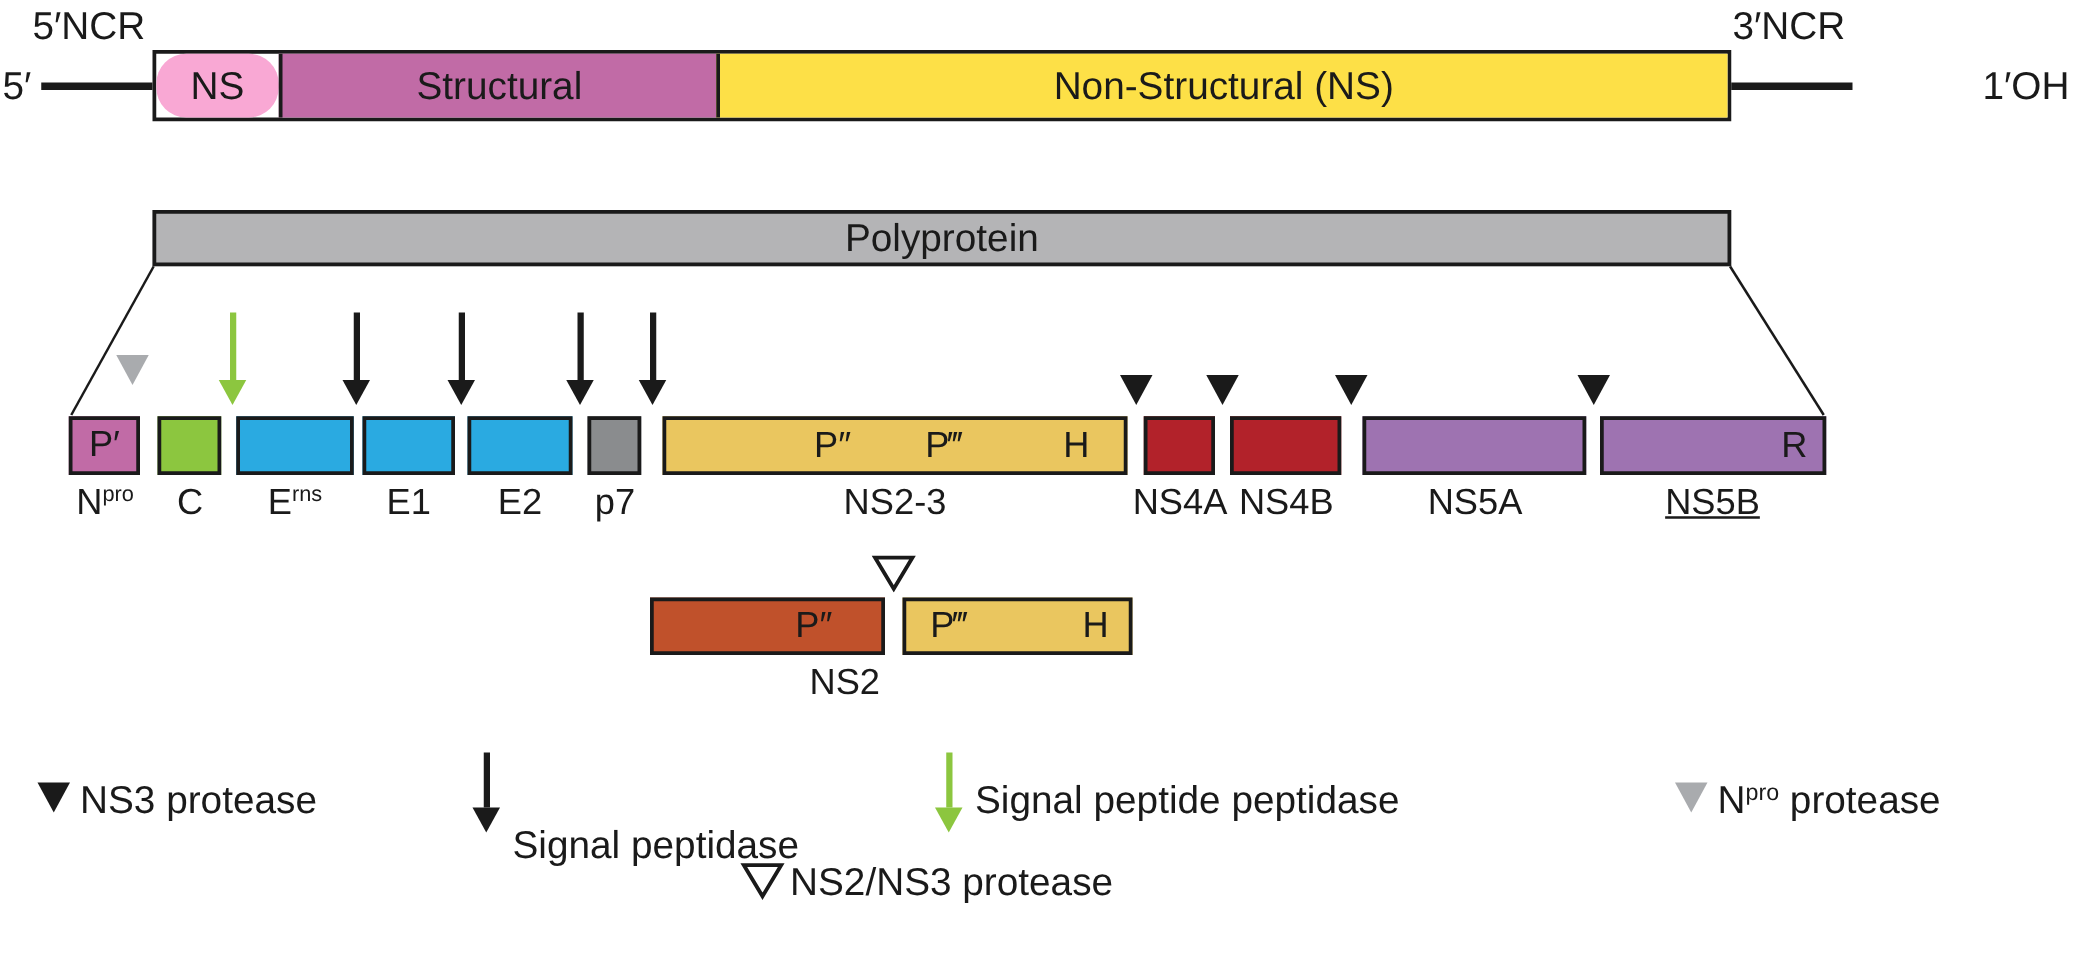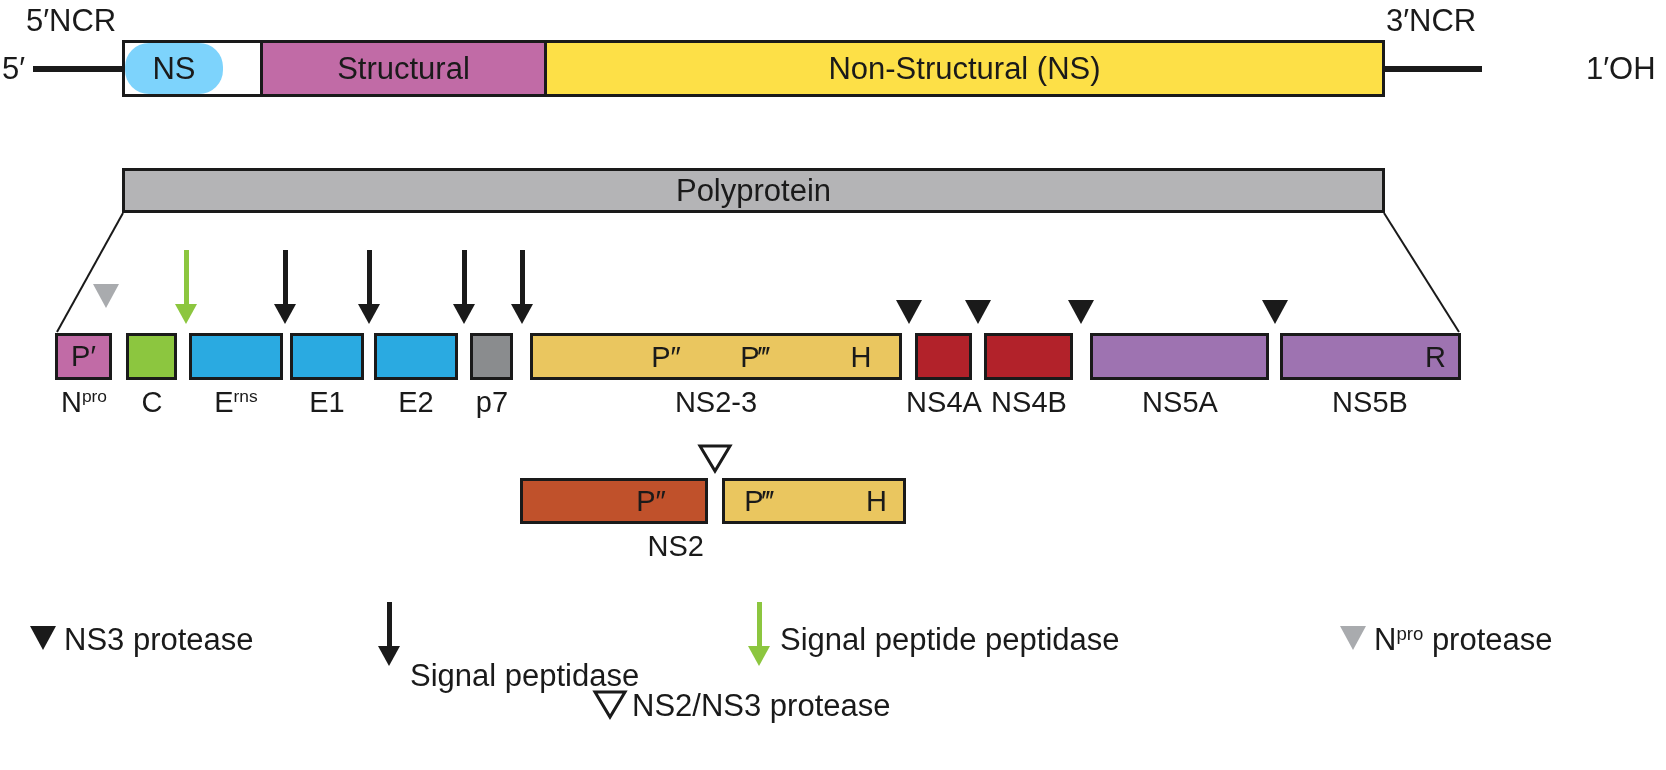--- a/index.html
+++ b/index.html
@@ -60,22 +60,22 @@
 
   <div class="lbl" style="left:26px;top:3px;">5′NCR</div>
   <div class="lbl" style="left:1386px;top:3px;">3′NCR</div>
   <div class="lbl" style="left:2px;top:51px;">5′</div>
   <div class="lbl" style="left:1586px;top:51px;">1′OH</div>
 
   <div class="hline" style="left:33px;width:89px;"></div>
   <div class="hline" style="left:1385px;width:97px;"></div>
 
   <div class="gbar">
-    <div class="gseg" style="width: 98px; background-color: #7dd3fc; border-radius: 24px;">NS</div>
-    <div class="gseg" style="width: 284px; background-color: rgb(193, 107, 166); margin-left: 37px;">Structural</div>
+    <div class="gseg" style="width: 98px; background-color: #f9a8d4; border-radius: 24px;">NS</div>
+    <div class="gseg" style="width: 350px; background-color: rgb(193, 107, 166);">Structural</div>
     <div class="gseg" style="flex: 1 1 0%; background-color: #fde047;">Non-Structural (NS)</div>
   </div>
 
   <div class="pbar" style="background-color: rgb(180, 180, 182);">Polyprotein</div>
 
   <div class="tri" style="left: 93px; top: 284px; color: rgb(169, 171, 174);"></div>
 
   <div class="arrow" style="left: 175px; top: 250px; color: rgb(140, 198, 63);">
     <div class="shaft" style="height:54px;"></div>
     <div class="head"></div>
@@ -126,21 +126,21 @@
   <div class="plabel" style="left:-6px;"><span>N</span><sup>pro</sup></div>
   <div class="plabel" style="left:62px;"><span>C</span></div>
   <div class="plabel" style="left:146px;"><span>E</span><sup>rns</sup></div>
   <div class="plabel" style="left:237px;"><span>E1</span></div>
   <div class="plabel" style="left:326px;"><span>E2</span></div>
   <div class="plabel" style="left:402px;"><span>p7</span></div>
   <div class="plabel" style="left:626px;"><span>NS2-3</span></div>
   <div class="plabel" style="left:854px;"><span>NS4A</span></div>
   <div class="plabel" style="left:939px;"><span>NS4B</span></div>
   <div class="plabel" style="left:1090px;"><span>NS5A</span></div>
-  <div class="plabel" style="left:1280px;"><span>NS5B</span></div>
+  <div class="plabel" style="left:1280px;text-decoration:underline;"><span>NS5B</span></div>
 
   <svg class="abs" style="left:697px;top:444px;" width="36" height="30">
     <polygon points="3,2 33,2 18,27" fill="#ffffff" stroke="#1a1a1a" stroke-width="3"></polygon>
   </svg>
 
   <div class="sbox" style="left: 520px; width: 188px; background-color: rgb(192, 81, 43);">
     <span class="pin" style="left:128px;">P″</span>
   </div>
   <div class="sbox" style="left: 722px; width: 184px; background-color: rgb(234, 198, 95);">
     <span class="pin" style="left:34px;">P‴</span>

